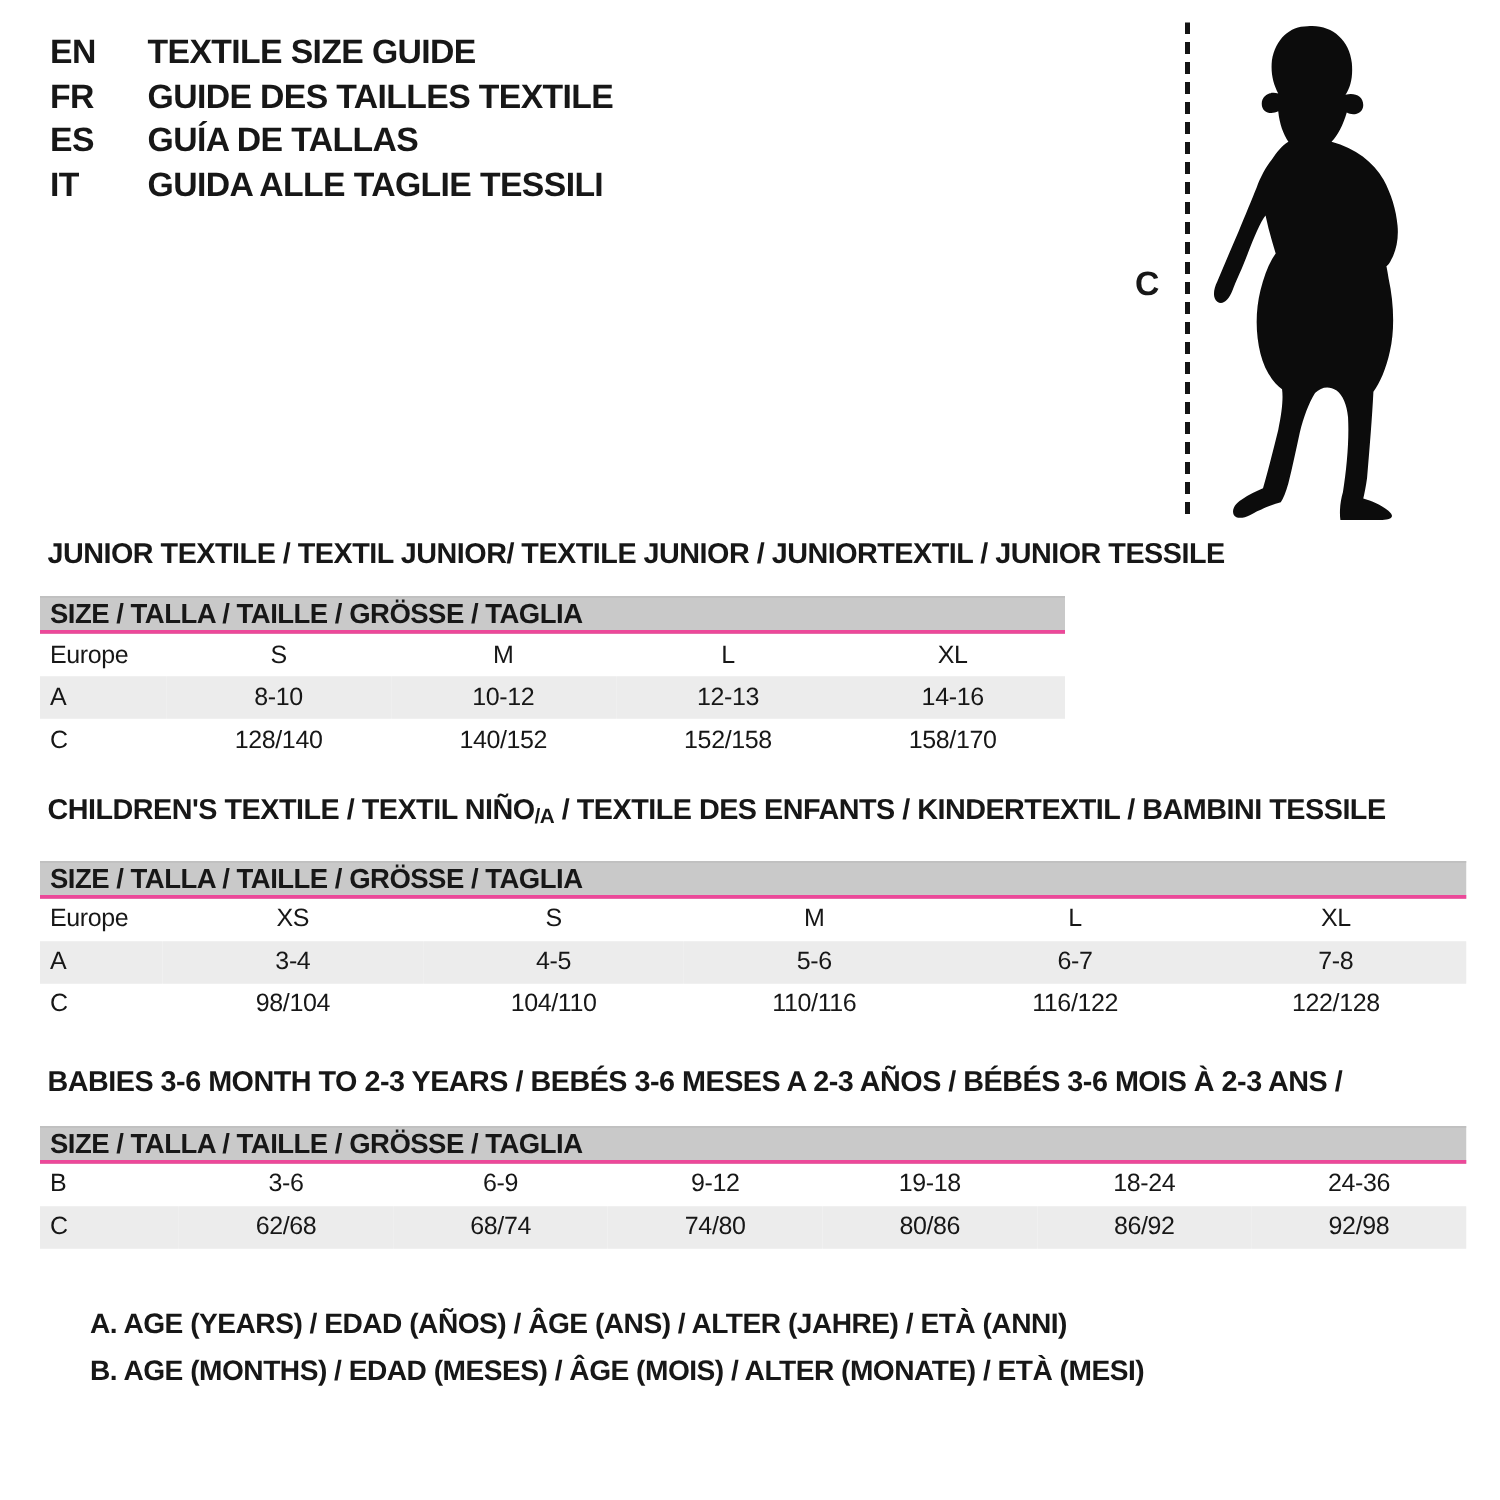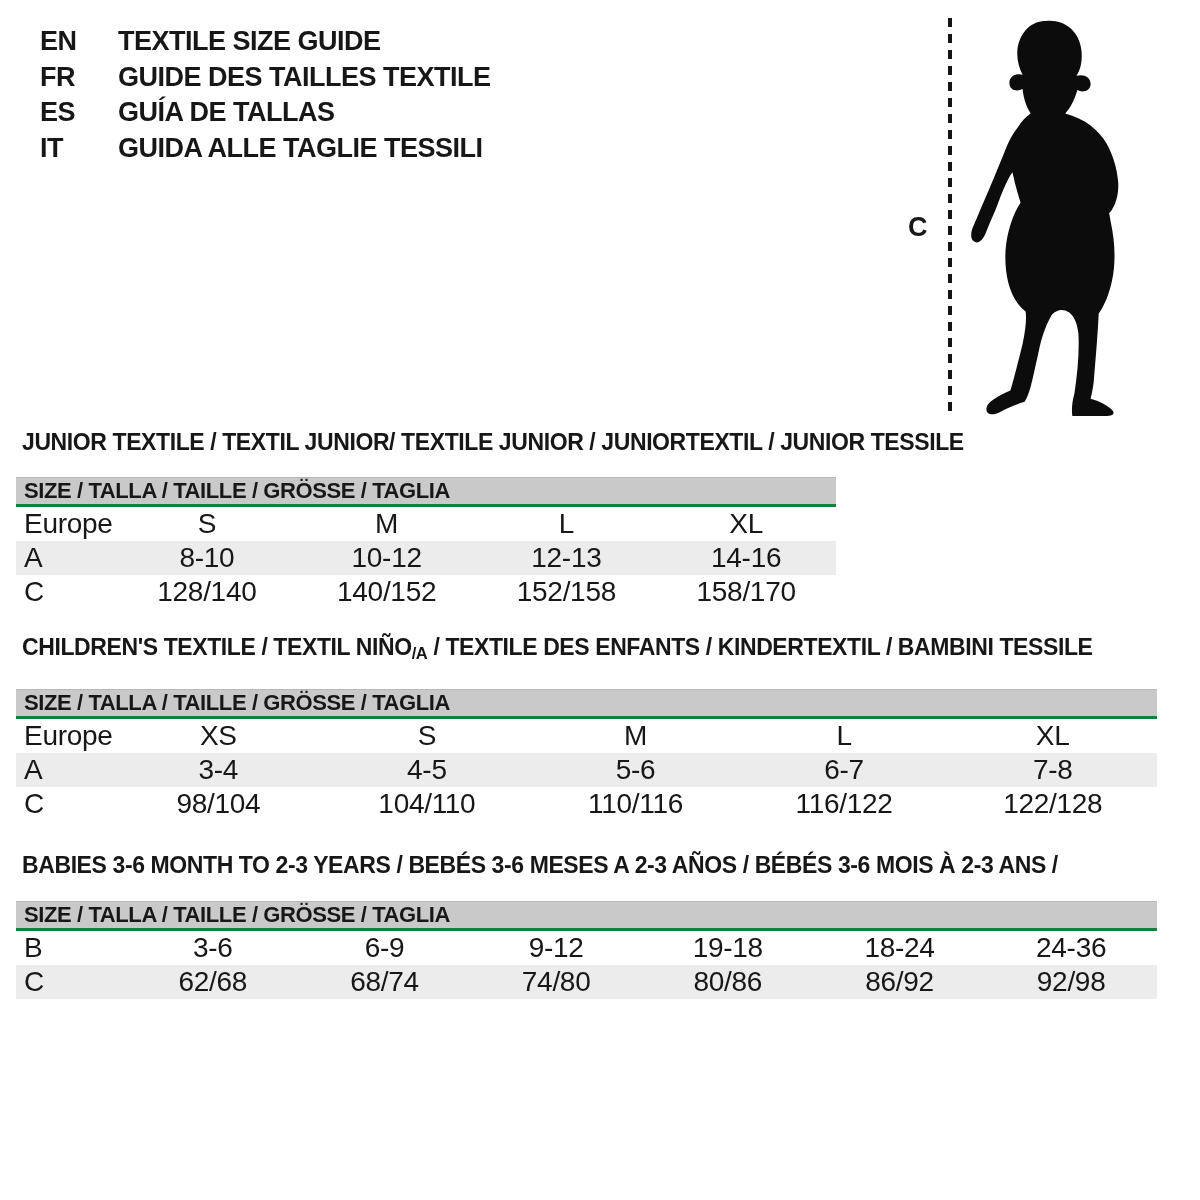--- a/index.html
+++ b/index.html
@@ -24,34 +24,34 @@
     position:absolute; left:948px; top:18px; width:4px; height:398px;
     background-image:repeating-linear-gradient(to bottom,#141414 0px,#141414 9px,transparent 9px,transparent 16px);
   }
   .c-label {
     position:absolute; left:908px; top:212px;
     font-weight:bold; font-size:27px;
   }
   .baby-svg { position:absolute; left:966px; top:18px; }
 
   
-  .content { margin-left:16px; margin-right:25px; }
+  .content { margin-left:32px; margin-right:25px; }
   .section-heading {
     font-weight:bold; font-size:23px; letter-spacing:-0.4px;
     margin-left:6px; margin-bottom:23px; line-height:24px; white-space:nowrap;
   }
   .section-heading .sub { font-size:0.72em; vertical-align:-0.22em; }
   .size-bar {
-    background:#c9c9c9; border-bottom:3px solid #15803d; border-top:1px solid #b9b9b9;
+    background:#c9c9c9; border-bottom:3px solid #ec4899; border-top:1px solid #b9b9b9;
     height:30px; line-height:26px; padding-left:8px;
     font-weight:bold; font-size:22px; letter-spacing:-0.4px;
   }
   table { border-collapse:collapse; table-layout:fixed; }
   td {
-    height:34px; font-size:28px; letter-spacing:-0.3px;
+    height:34px; font-size:20px; letter-spacing:-0.3px;
     text-align:center; vertical-align:middle; white-space:nowrap;
   }
   td.row-label { text-align:left; padding-left:8px; }
   tr.shaded { background:#ececec; }
 
   .tbl-junior, .bar-junior { width:820px; }
   .tbl-wide, .bar-wide { width:1141px; }
 
   .sec { margin-bottom:26px; }
   .sec-babies .section-heading { margin-bottom:17px; line-height:37px; }
@@ -259,16 +259,18 @@
           <td>74/80</td>
           <td>80/86</td>
           <td>86/92</td>
           <td>92/98</td>
         </tr>
       </tbody>
         </table>
     </div>
 
     <div class="legend">
+      <div class="legend-line">A. AGE (YEARS) / EDAD (AÑOS) / ÂGE (ANS) / ALTER (JAHRE) / ETÀ (ANNI)</div>
+      <div class="legend-line">B. AGE (MONTHS) / EDAD (MESES) / ÂGE (MOIS) / ALTER (MONATE) / ETÀ (MESI)</div>
     </div>
 
   </div>
 </div>
 
 </body></html>

